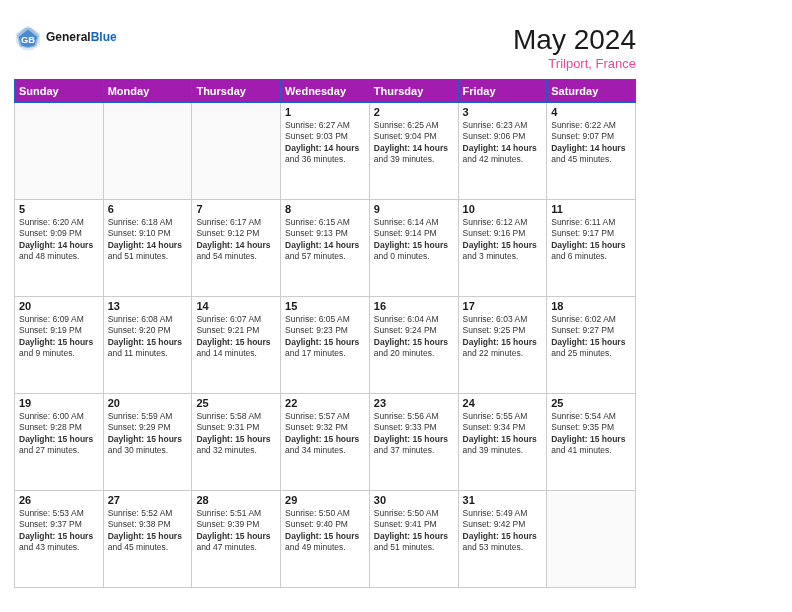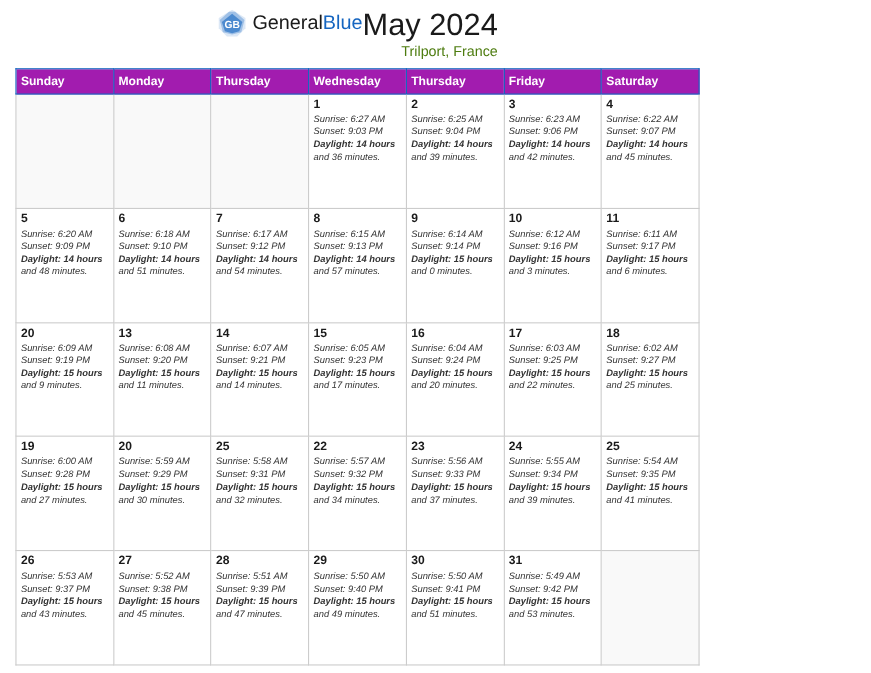--- a/index.html
+++ b/index.html
@@ -6,24 +6,23 @@
     body {
       font-family: Arial, sans-serif;
       background: #fff;
       width: 792px;
       height: 612px;
       overflow: hidden;
     }
     .page {
       width: 650px;
       height: 612px;
-      padding: 7px 14px;
+      padding: 24px 14px;
       display: flex;
       flex-direction: column;
-      align-items: center;
     }
     .header {
       display: flex;
       justify-content: space-between;
       align-items: flex-start;
       margin-bottom: 8px;
     }
     .logo {
       display: flex;
       align-items: center;
@@ -36,21 +35,21 @@
     .title-block {
       text-align: right;
     }
     .month-year {
       font-size: 28px;
       font-weight: normal;
       color: #1a1a1a;
     }
     .location {
       font-size: 13px;
-      color: #4d7c0f;
+      color: #ec4899;
     }
     .calendar {
       flex: 1;
       border: 1px solid #ccc;
       border-collapse: collapse;
       width: 100%;
       table-layout: fixed;
     }
     .calendar th {
       background-color: #a21caf;
@@ -77,37 +76,36 @@
       font-size: 11px;
       font-weight: bold;
       color: #1a1a1a;
       display: block;
       margin-bottom: 2px;
     }
     .day-info {
       font-size: 8.5px;
       line-height: 1.35;
       color: #333;
-      font-style: italic;
     }
   </style>
 </head>
 <body>
 
 <div class="page">
   <div class="header">
     <div class="logo">
       <svg class="logo-icon" viewBox="0 0 30 30">
         <polygon points="15,2 28,10 28,20 20,28 10,28 2,20 2,10" fill="#1565c0" opacity="0.15"></polygon>
         <polygon points="18,4 27,12 24,24 15,26 6,24 3,12 12,4" fill="#1565c0" opacity="0.3"></polygon>
         <polygon points="15,6 25,14 22,23 15,25 8,23 5,14" fill="#1565c0" opacity="0.6"></polygon>
         <text x="15" y="20" text-anchor="middle" font-size="10" fill="#fff" font-weight="bold">GB</text>
       </svg>
       <div>
-        <div style="font-size:18px;font-weight:normal;color:#1a1a1a;line-height:1.1;">General<span style="color:#1565c0;">Blue</span></div>
+        <div style="font-size:12px;font-weight:bold;color:#1a1a1a;line-height:1.1;">General<span style="color:#1565c0;">Blue</span></div>
       </div>
     </div>
     <div class="title-block">
       <div class="month-year">May 2024</div>
       <div class="location">Trilport, France</div>
     </div>
   </div>
 
   <table class="calendar">
     <thead>

